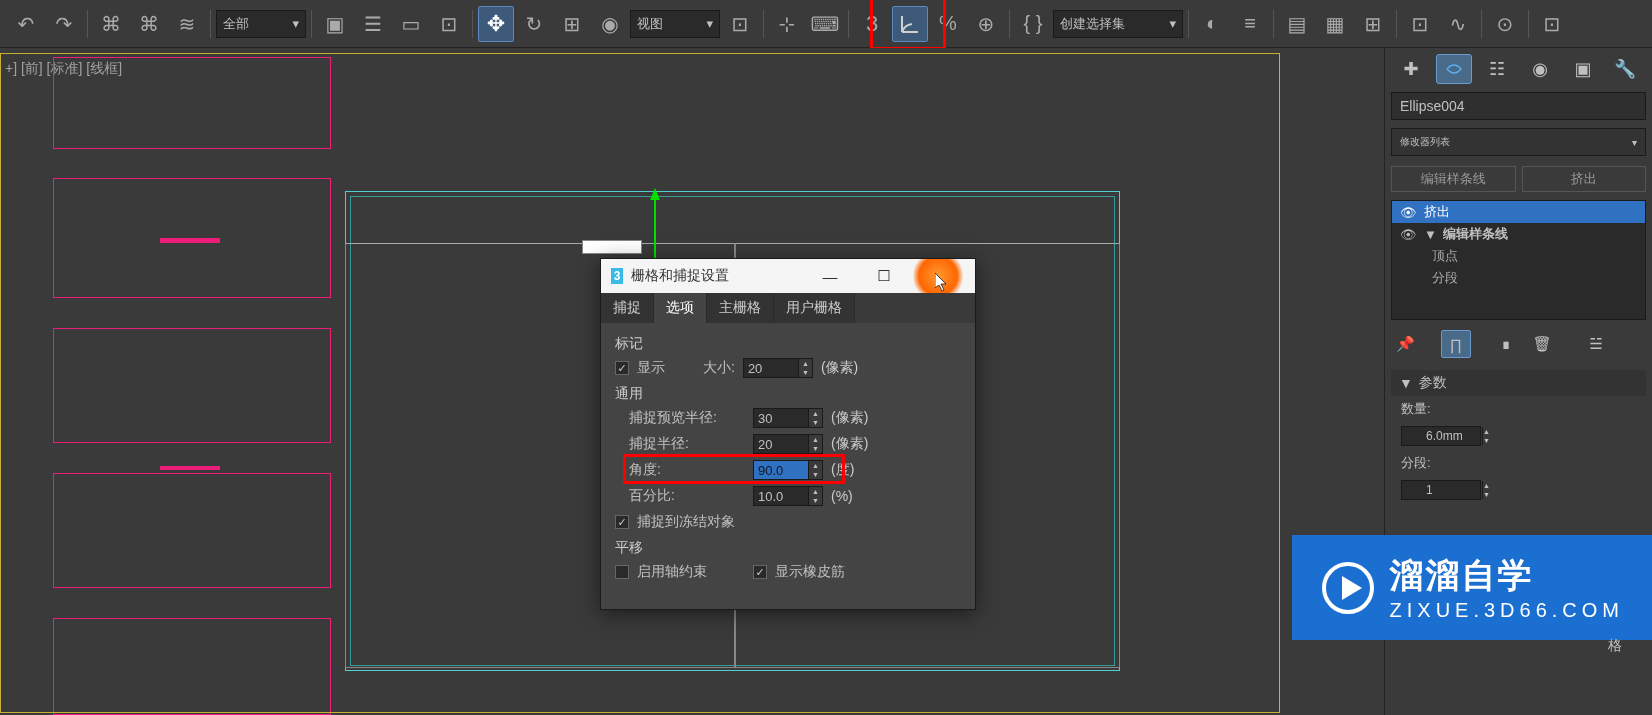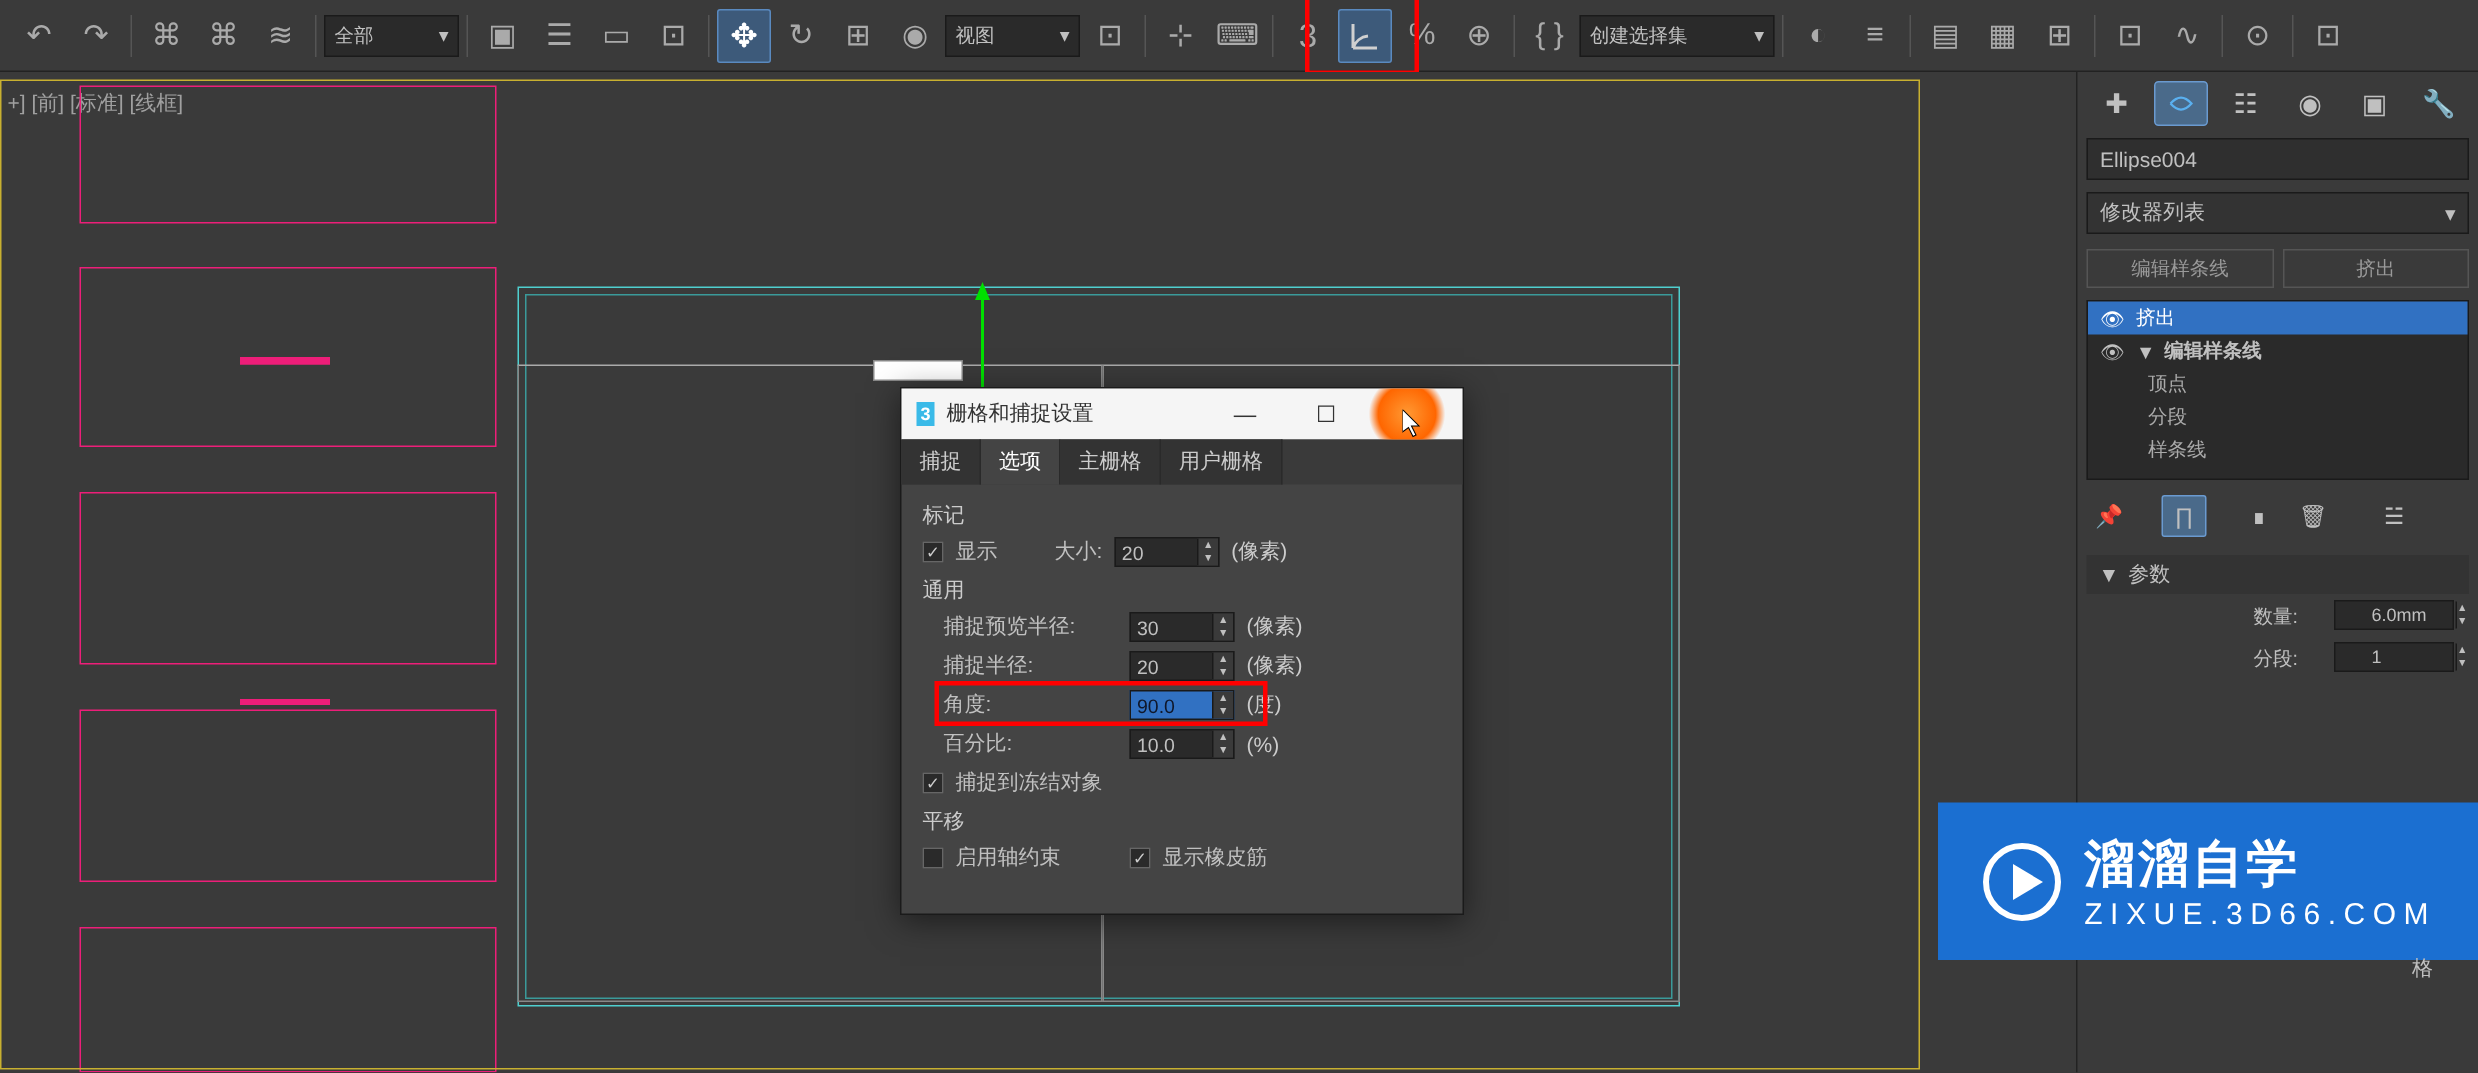--- a/index.html
+++ b/index.html
@@ -124,21 +124,21 @@
       font-size: 14px;
       margin-bottom: 8px;
     }
     .modifier-dropdown {
       width: 100%;
       height: 28px;
       background: #333;
       border: 1px solid #1a1a1a;
       color: #c0c0c0;
       padding: 0 8px;
-      font-size: 14px;
+      font-size: 10px;
       margin-bottom: 10px;
       display: flex;
       align-items: center;
       justify-content: space-between;
     }
     .mod-buttons {
       display: flex;
       gap: 6px;
       margin-bottom: 8px;
     }
@@ -189,25 +189,26 @@
       background: #333;
       height: 26px;
       display: flex;
       align-items: center;
       padding: 0 8px;
       font-size: 14px;
       gap: 6px;
     }
     .param-row {
       display: flex;
-      align-items: flex-end;
+      align-items: flex-start;
       justify-content: flex-end;
       padding: 4px 10px;
-      gap: 24px;
+      gap: 8px;
       font-size: 13px;
+      flex-direction: column;
     }
     .spinner {
       width: 80px;
       height: 20px;
       background: #2a2a2a;
       border: 1px solid #1a1a1a;
       display: flex;
       align-items: center;
       padding-left: 20px;
     }
@@ -569,21 +570,20 @@
         <span class="stack-eye">👁</span>
         <span>挤出</span>
       </div>
       <div class="stack-item">
         <span class="stack-eye">👁</span>
         <span>▼</span>
         <span style="font-weight:bold">编辑样条线</span>
       </div>
       <div class="stack-item sub">顶点</div>
       <div class="stack-item sub">分段</div>
-      <div class="stack-item sub">样条线</div>
     </div>
     <div class="stack-toolbar">
       <div class="stack-tb-btn">📌</div>
       <div style="width:8px"></div>
       <div class="stack-tb-btn active">∏</div>
       <div style="width:8px"></div>
       <div class="stack-tb-btn">∎</div>
       <div class="stack-tb-btn">🗑</div>
       <div style="width:12px"></div>
       <div class="stack-tb-btn">☱</div>

